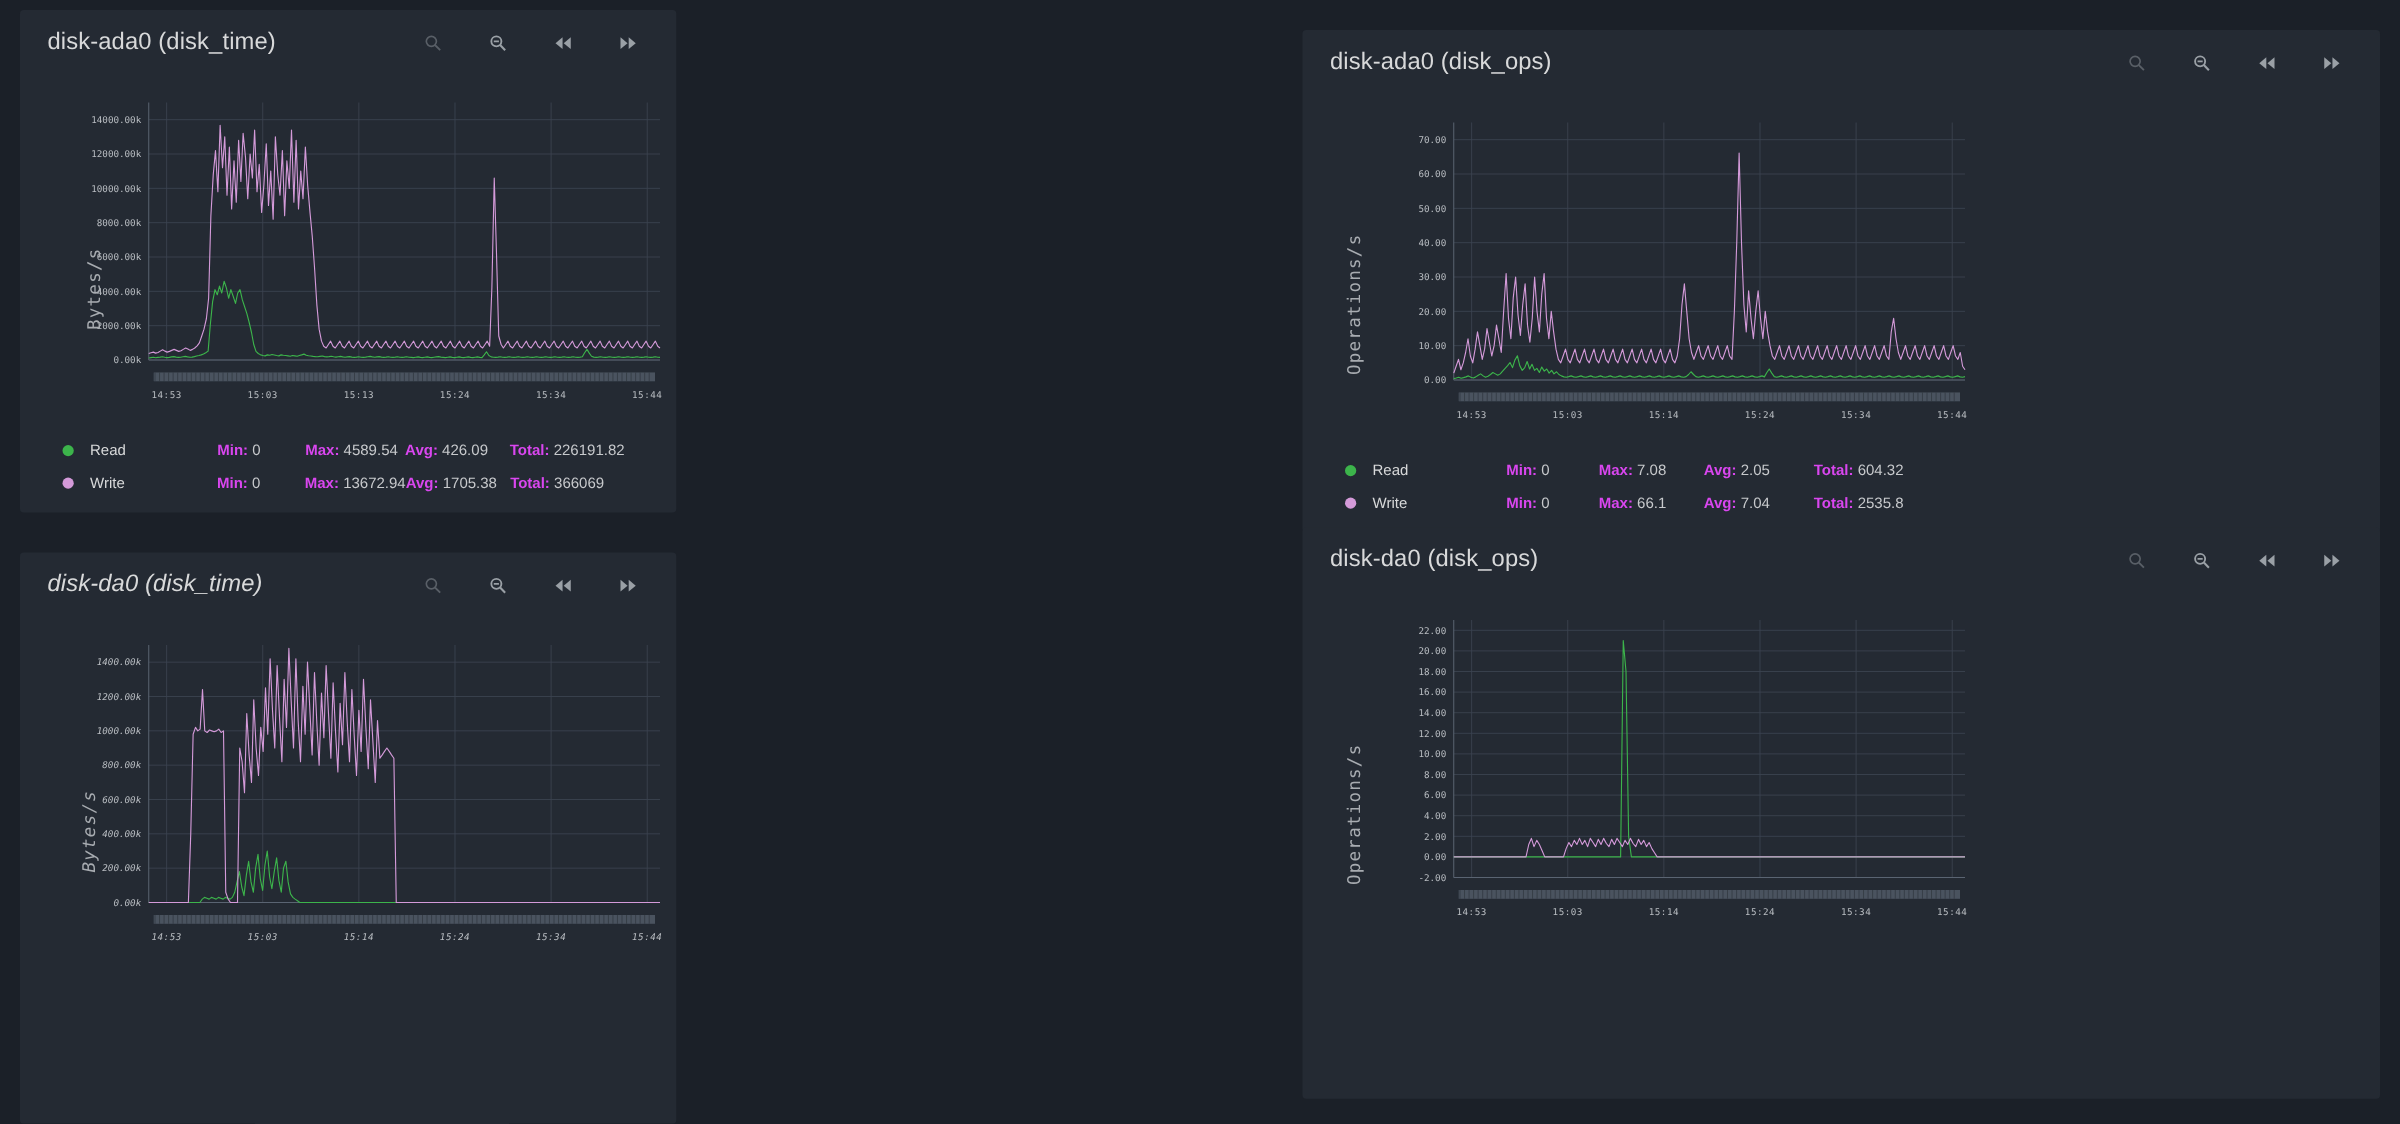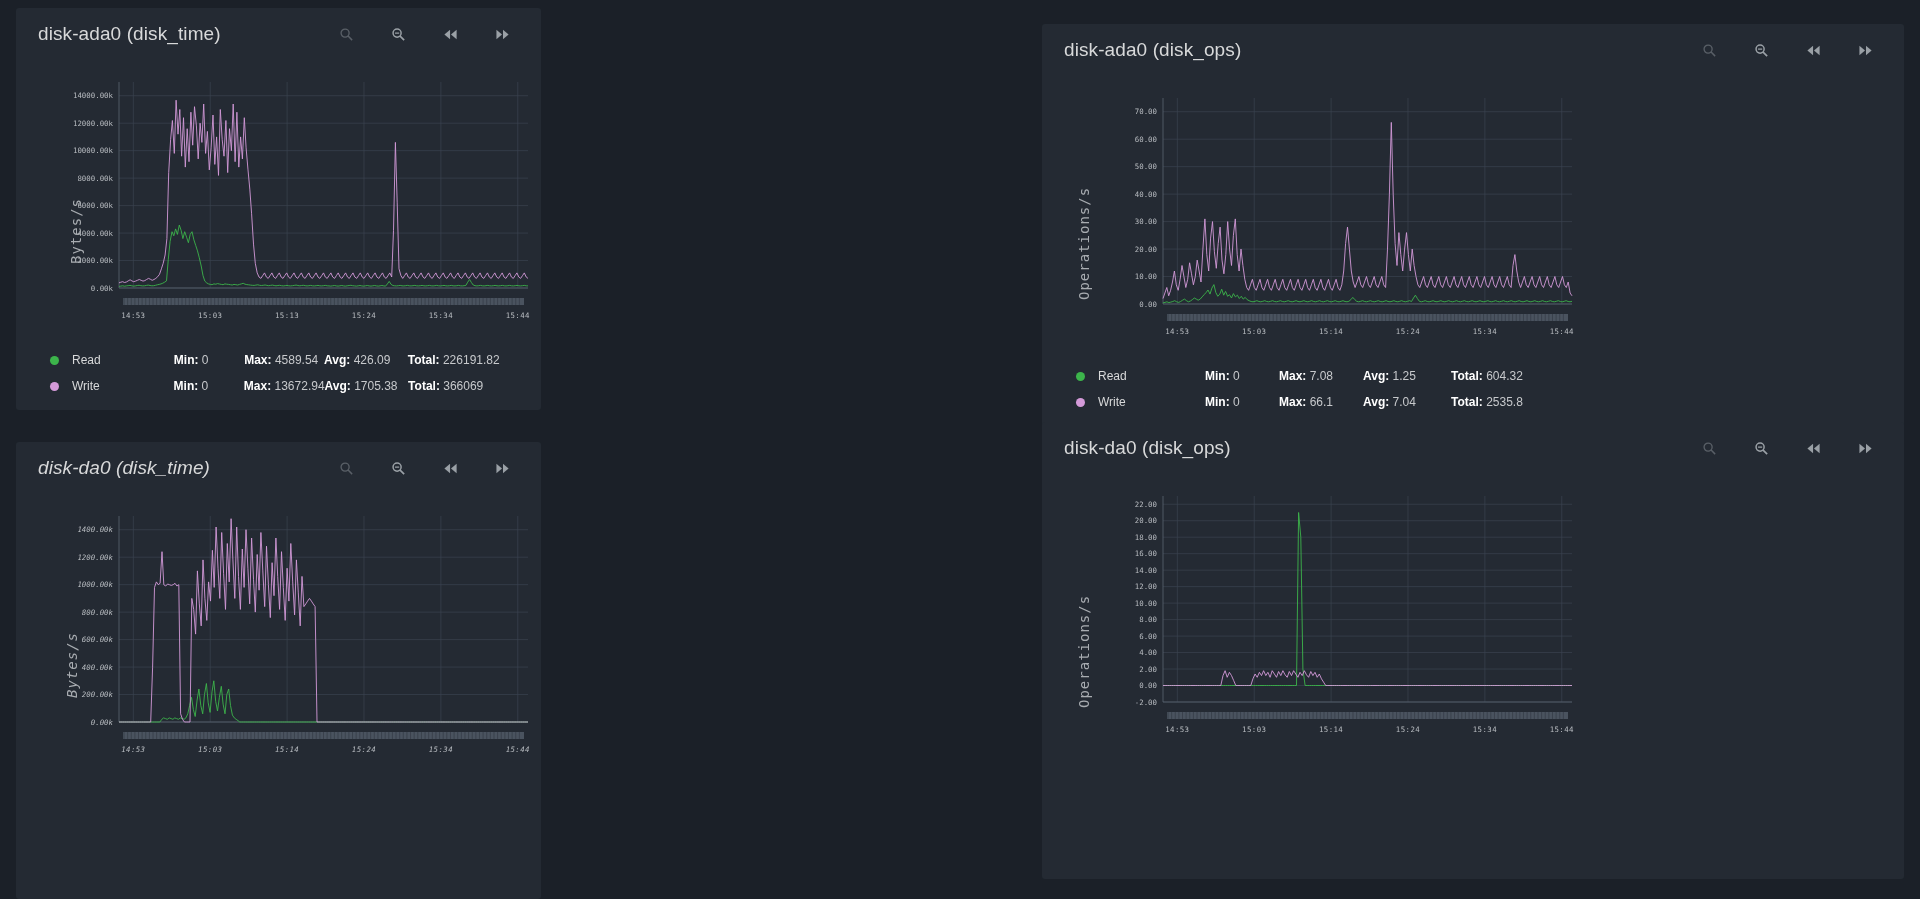--- a/index.html
+++ b/index.html
@@ -60,21 +60,21 @@
   .legend-row {
     display: flex;
     align-items: center;
     height: 26px;
     color: #d8d9da;
     font-size: 12px;
   }
   .lg-dot { width: 9px; height: 9px; border-radius: 50%; flex: none; }
   .lg-name { width: 120px; }
   .lg-cell { white-space: nowrap; color: #c7c9cc; }
-  .lg-cell b { color: #ffffff; font-weight: bold; }
+  .lg-cell b { color: #d946ef; font-weight: bold; }
   .c-min  { width: 74px; }
   .c-max  { width: 84px; }
   .c-avg  { width: 88px; }
   .c-tot  { width: 140px; }
   .axis-title {
     position: absolute;
     color: #a8acb1;
     font-family: "DejaVu Sans Mono", monospace;
     font-size: 14px;
     letter-spacing: 1px;
@@ -482,21 +482,21 @@
           <text x="424.88300000000004" y="254" class="xtick" text-anchor="middle">15:34</text>
           <text x="501.775" y="254" class="xtick" text-anchor="middle">15:44</text>
         </svg>
     </div>
     <div class="legend" style="padding-left:34px;">
       <div class="legend-row">
         <span class="lg-dot" style="background:#3cb44b"></span>
         <span class="lg-name" style="padding-left:13px;">Read</span>
         <span class="lg-cell c-min"><b>Min:</b> <span>0</span></span>
         <span class="lg-cell c-max"><b>Max:</b> <span>7.08</span></span>
-        <span class="lg-cell c-avg"><b>Avg:</b> <span>1.25</span></span>
+        <span class="lg-cell c-avg"><b>Avg:</b> <span>2.05</span></span>
         <span class="lg-cell c-tot"><b>Total:</b> <span>604.32</span></span>
       </div>
       <div class="legend-row">
         <span class="lg-dot" style="background:#d49ad9"></span>
         <span class="lg-name" style="padding-left:13px;">Write</span>
         <span class="lg-cell c-min"><b>Min:</b> <span>0</span></span>
         <span class="lg-cell c-max"><b>Max:</b> <span>66.1</span></span>
         <span class="lg-cell c-avg"><b>Avg:</b> <span>7.04</span></span>
         <span class="lg-cell c-tot"><b>Total:</b> <span>2535.8</span></span>
       </div>

